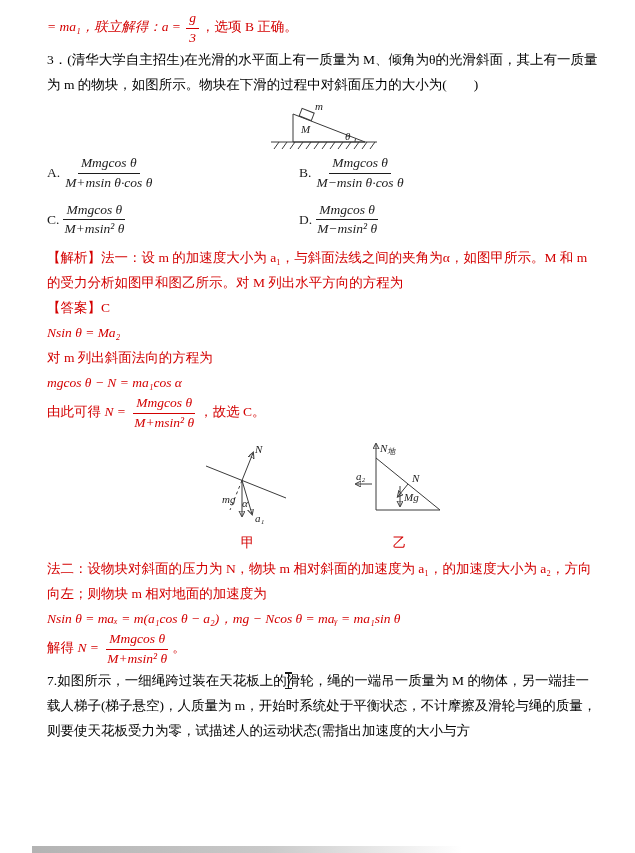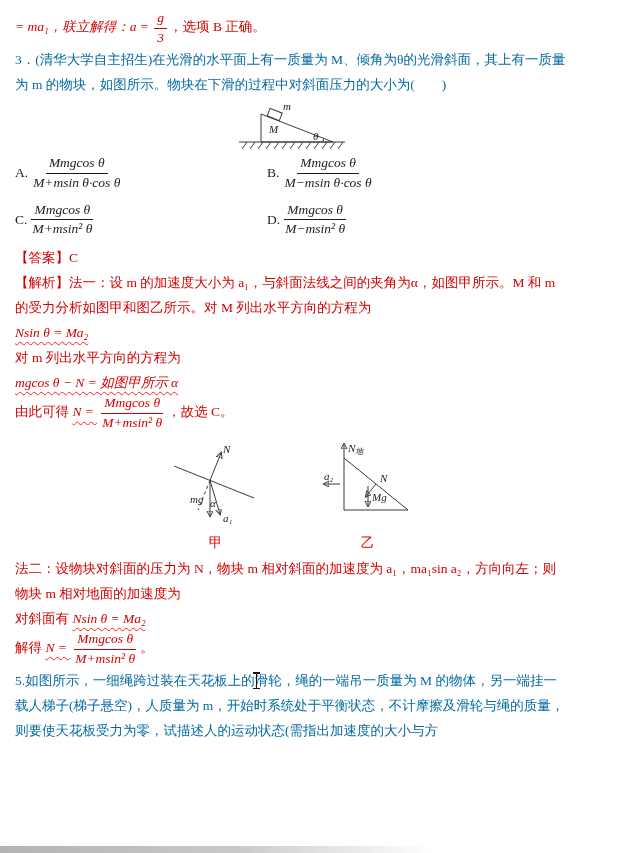--- a/index.html
+++ b/index.html
@@ -1,27 +1,27 @@
 <!DOCTYPE html>
 <html><head>
 <meta charset="utf-8">
 <style>
   html,body{margin:0;padding:0;background:#ffffff;}
   .page{
     position:relative;width:582px;height:853px;box-sizing:border-box;
     background:#ffffff;overflow:hidden;padding:10px 14px 0 15px;
     font-family:"Liberation Serif","DejaVu Serif",serif;
-    font-size:13.5px;color:#1c1c1c;
+    font-size:13.5px;color:#1c1c1c;margin-left:32px;
   }
   .line{margin:0;line-height:25px;white-space:normal;}
   .red{color:#d30000;}
-  .black{color:#0369a1;}
+  .black{color:#000000;}
   .math{font-style:italic;}
   .wavy{
-    text-decoration:underline;text-decoration-style:wavy;
+    text-decoration-style:wavy;
     text-decoration-color:#ff2020;text-decoration-thickness:1px;
     text-underline-offset:4px;
   }
   .frac{
     display:inline-flex;flex-direction:column;align-items:center;
     vertical-align:middle;line-height:1.25;font-style:italic;margin:0 2px;
   }
   .frac .num{padding:0 3px 1px;border-bottom:1px solid currentColor;}
   .frac .den{padding:1px 3px 0;}
   .fig1wrap{display:flex;justify-content:center;margin:5px 0 3px;}
@@ -112,29 +112,29 @@
     </div>
     <div class="option">
       <span>D.</span>
         <span class="frac">
           <span class="num">Mmgcos θ</span>
           <span class="den">M−msin² θ</span>
         </span>
     </div>
   </div>
 
+  <p class="line red">【解析】法一：设 m 的加速度大小为 a₁，与斜面法线之间的夹角为α，如图甲所示。M 和 m 的受力分析如图甲和图乙所示。对 M 列出水平方向的方程为</p>
+
   <p class="line red">【答案】C</p>
-
-  <p class="line red">【解析】法一：设 m 的加速度大小为 a₁，与斜面法线之间的夹角为α，如图甲所示。M 和 m 的受力分析如图甲和图乙所示。对 M 列出水平方向的方程为</p>
   <p class="line red">
     <span class="math wavy">Nsin θ = Ma₂</span>
   </p>
-  <p class="line red">对 m 列出水平方向的方程为</p>
-  <p class="line red">
-    <span class="math wavy">mgcos θ − N = 如图甲所示 α</span>
+  <p class="line red">对 m 列出斜面法向的方程为</p>
+  <p class="line red">
+    <span class="math wavy">mgcos θ − N = ma₁cos α</span>
   </p>
   <p class="line red">
     <span>由此可得 </span><span class="math wavy">N = </span><span class="frac">
         <span class="num">Mmgcos θ</span>
         <span class="den">M+msin² θ</span>
       </span><span>，故选 C。</span>
   </p>
 
   <div class="figrow">
     <div class="figcol">
@@ -170,32 +170,32 @@
         <line x1="58" y1="44" x2="48" y2="56.4" marker-end="url(#ahY)"></line>
         <text x="30" y="12"><tspan>N</tspan><tspan class="cap-sub" dy="2">地</tspan></text>
         <text x="6" y="40">a₂</text>
         <text x="54" y="61">Mg</text>
         <text x="62" y="42">N</text>
       </svg>
       <div class="figcap">乙</div>
     </div>
   </div>
 
-  <p class="line red">法二：设物块对斜面的压力为 N，物块 m 相对斜面的加速度为 a₁，ma₁sin a₂，方向向左；则物块 m 相对地面的加速度为</p>
-  <p class="line red">
-    <span>对斜面有 </span><span class="math wavy">Nsin θ = Ma₂</span>
+  <p class="line red">法二：设物块对斜面的压力为 N，物块 m 相对斜面的加速度为 a₁，的加速度大小为 a₂，方向向左；则物块 m 相对地面的加速度为</p>
+  <p class="line red">
+    <span class="math wavy">Nsin θ = maₓ = m(a₁cos θ − a₂)，mg − Ncos θ = maᵧ = ma₁sin θ</span>
   </p>
   <p class="line red">
     <span>解得 </span><span class="math wavy">N = </span><span class="frac">
         <span class="num">Mmgcos θ</span>
         <span class="den">M+msin² θ</span>
       </span><span>。</span>
   </p>
 
-  <p class="line black">5.如图所示，一细绳跨过装在天花板上的滑轮，绳的一端吊一质量为 M 的物体，另一端挂一载人梯子(梯子悬空)，人质量为 m，开始时系统处于平衡状态，不计摩擦及滑轮与绳的质量，则要使天花板受力为零，试描述人的运动状态(需指出加速度的大小与方</p>
+  <p class="line black">7.如图所示，一细绳跨过装在天花板上的滑轮，绳的一端吊一质量为 M 的物体，另一端挂一载人梯子(梯子悬空)，人质量为 m，开始时系统处于平衡状态，不计摩擦及滑轮与绳的质量，则要使天花板受力为零，试描述人的运动状态(需指出加速度的大小与方</p>
 
   <div class="ibeam">
     <div class="tbar"></div>
       <div class="vbar"></div>
       <div class="bbar"></div>
   </div>
 
   <div class="page-edge"></div>
 
 </div>

